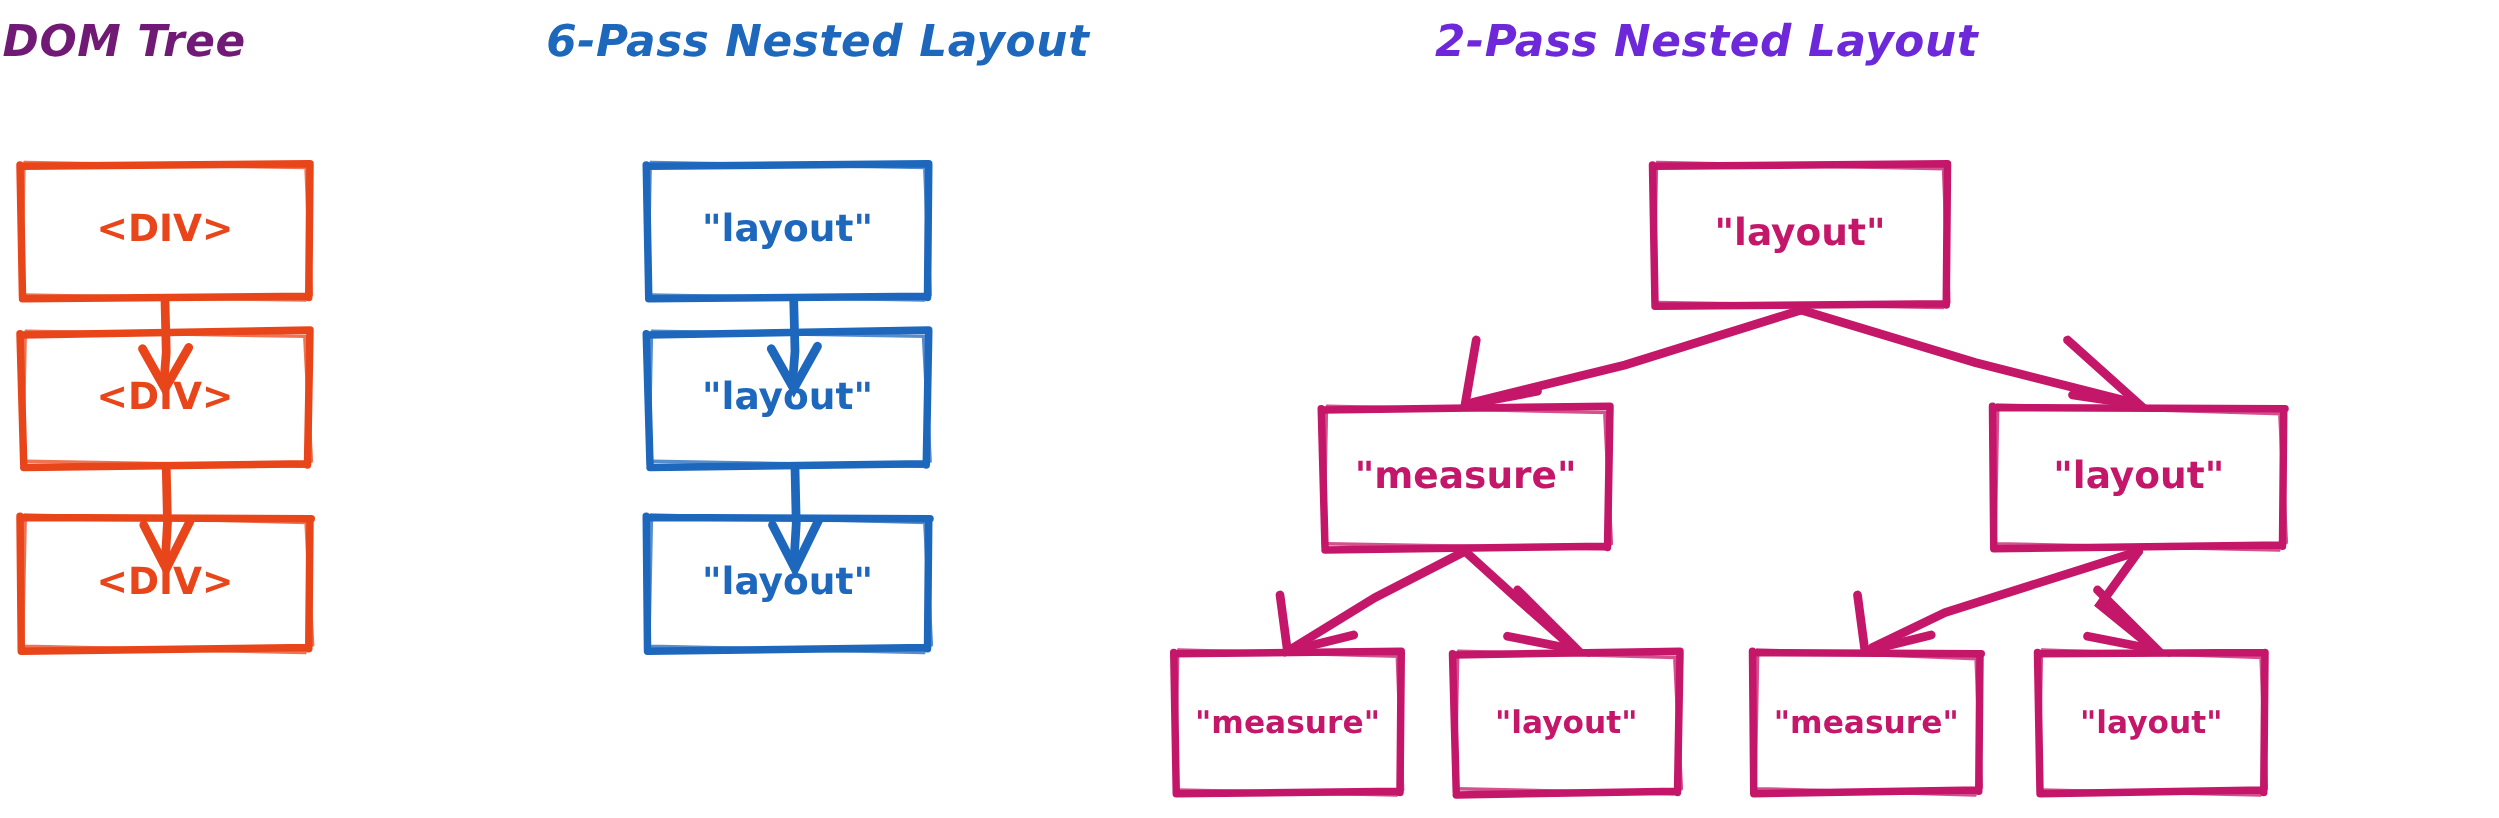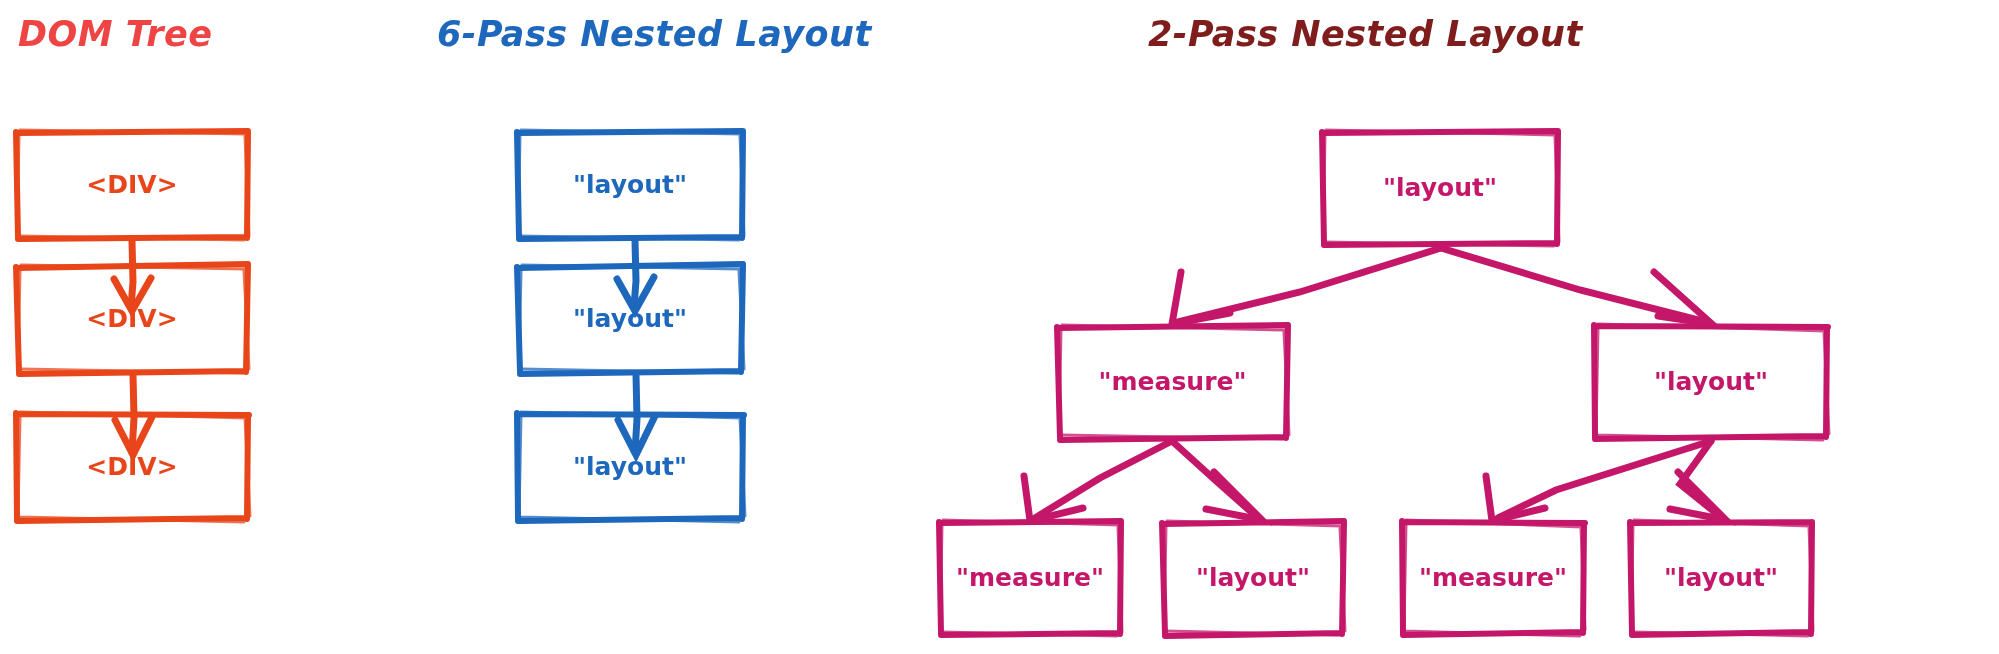--- a/index.html
+++ b/index.html
@@ -24,36 +24,36 @@
   .title {
     position: absolute;
     font-family: "DejaVu Sans", sans-serif;
     font-weight: 700;
     font-style: italic;
     font-size: 35px;
     letter-spacing: 0.5px;
     white-space: nowrap;
     user-select: none;
   }
-  #title-dom   { left: 18px;   top: 14px;  color: #ef4444; }
+  #title-dom   { left: 2px;   top: 14px;  color: #701a75; }
   #title-1pass { left: 437px;  top: 14px;  color: #1D67BC; }
-  #title-2pass { left: 1148px; top: 14px;  color: #7f1d1d; }
+  #title-2pass { left: 1148px; top: 14px;  color: #6d28d9; }
 
   .node {
     position: absolute;
     box-sizing: border-box;
     display: flex;
     align-items: center;
     justify-content: center;
     user-select: none;
   }
   .node .label {
     font-family: "DejaVu Sans", sans-serif;
     font-weight: 700;
-    font-size: 25px;
+    font-size: 30px;
     white-space: nowrap;
     line-height: 1;
     pointer-events: none;
   }
   .node.sm .label { font-size: 25px; }
   .orange .label { color: #E8451A; }
   .blue   .label { color: #1D67BC; }
   .pink   .label { color: #C4176A; }
   .node svg.frame {
     position: absolute;

